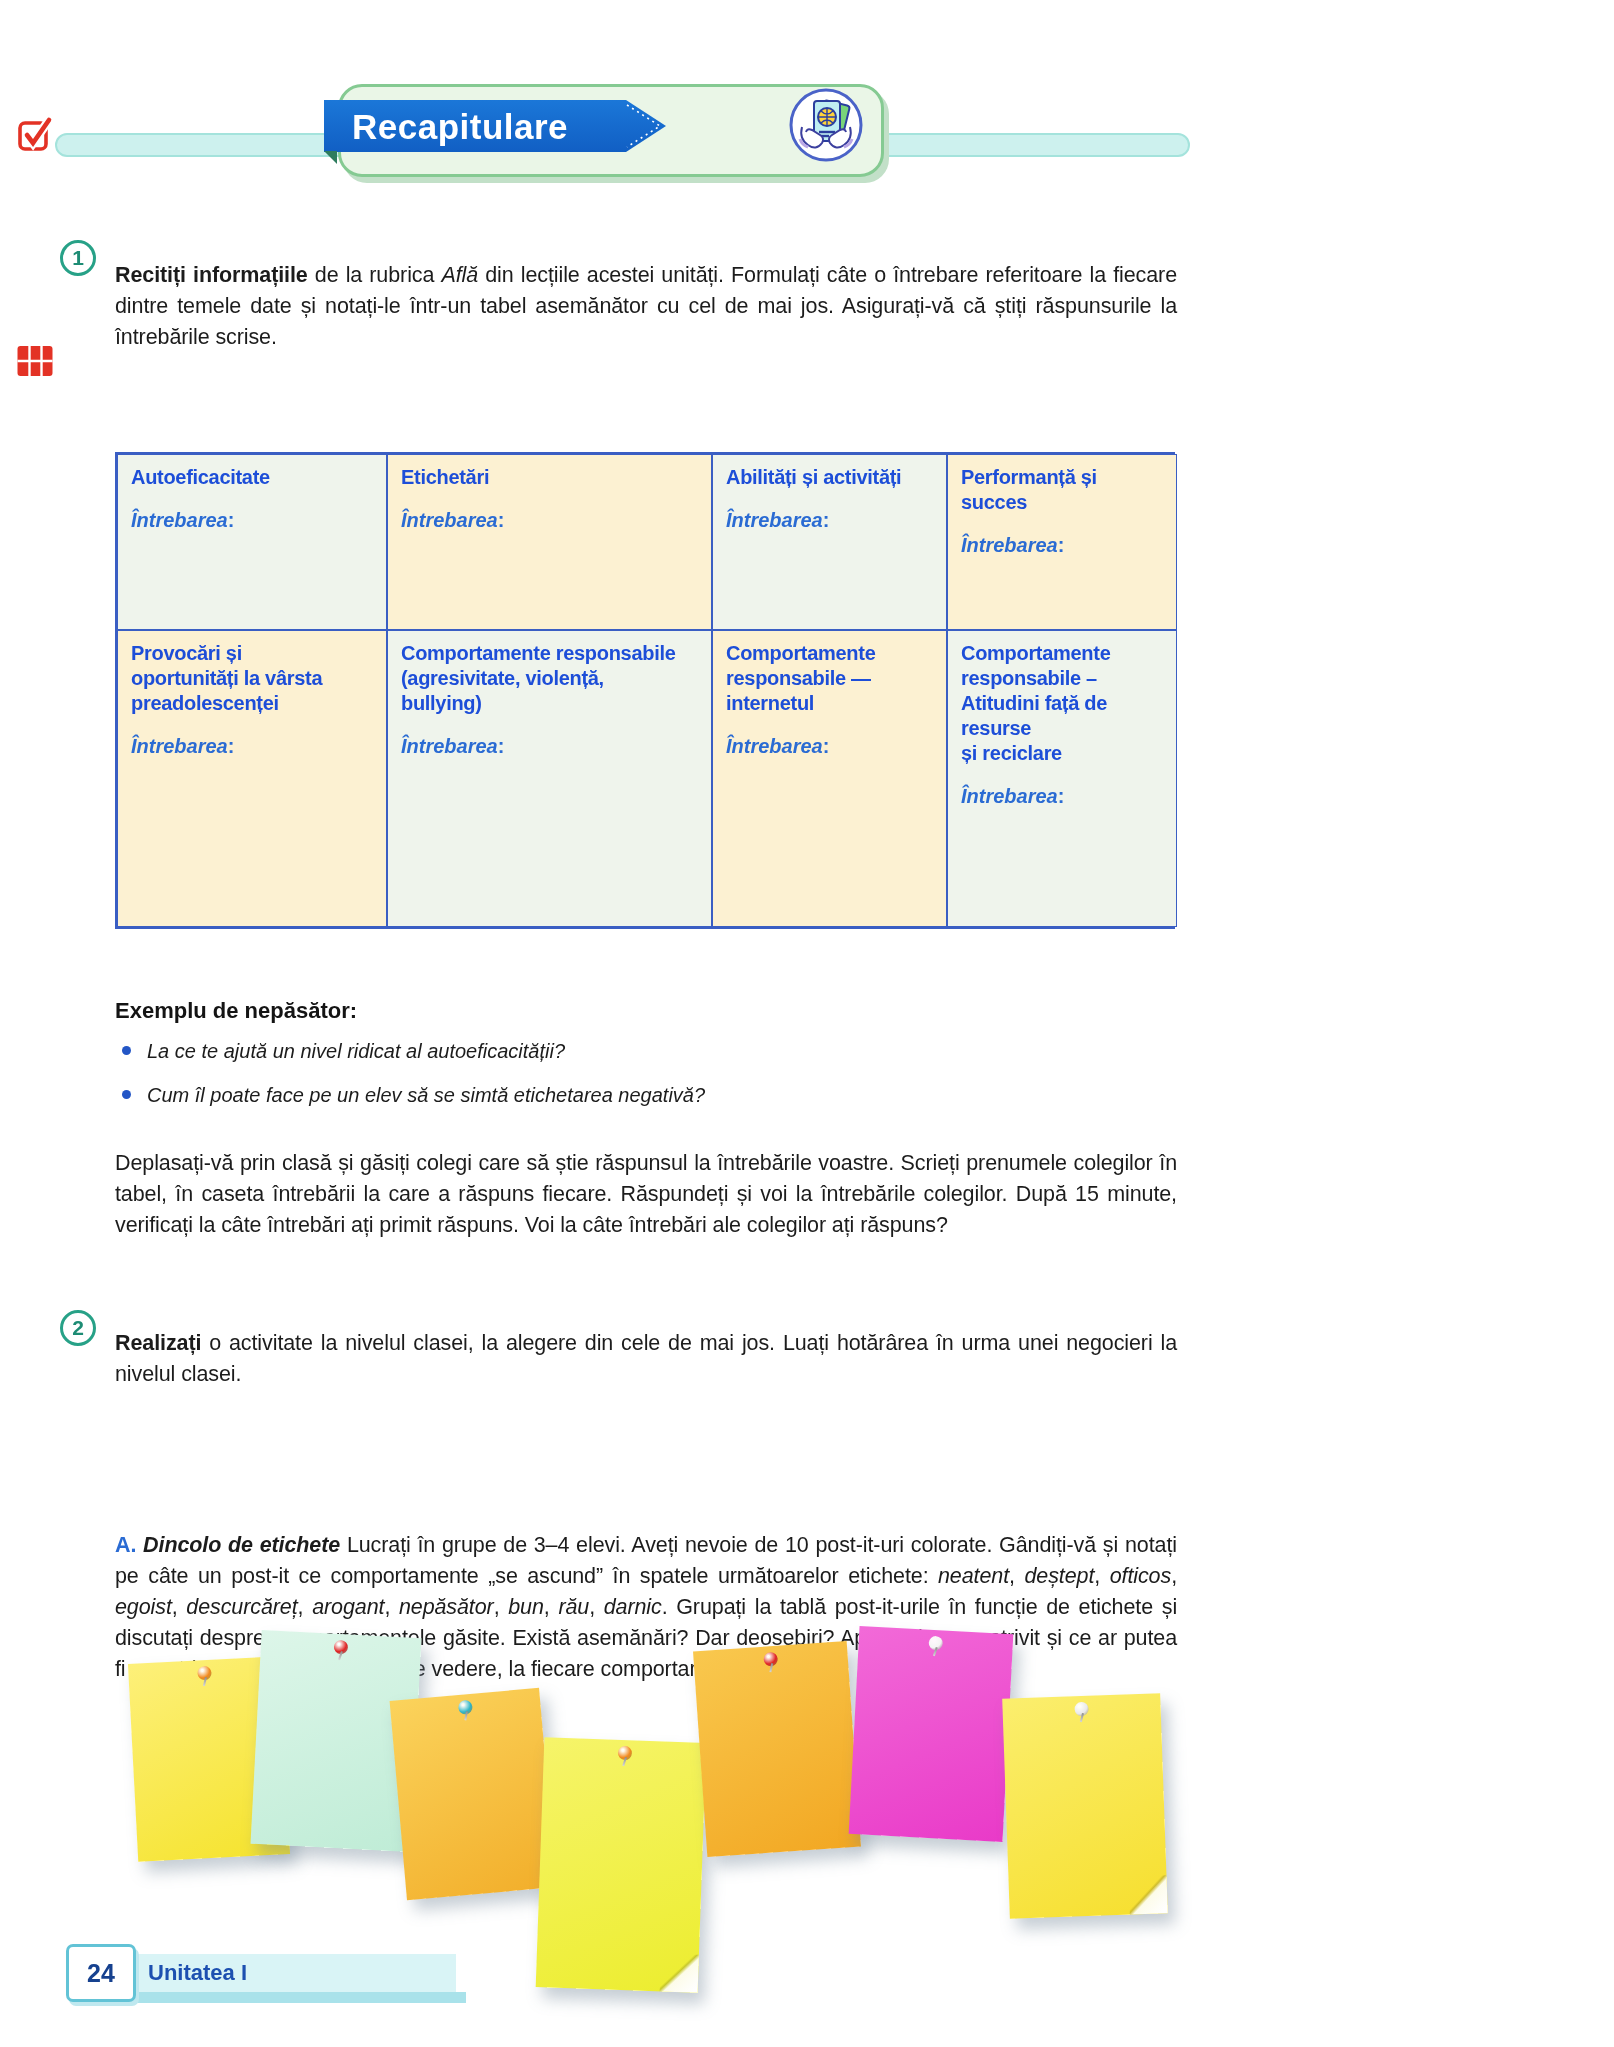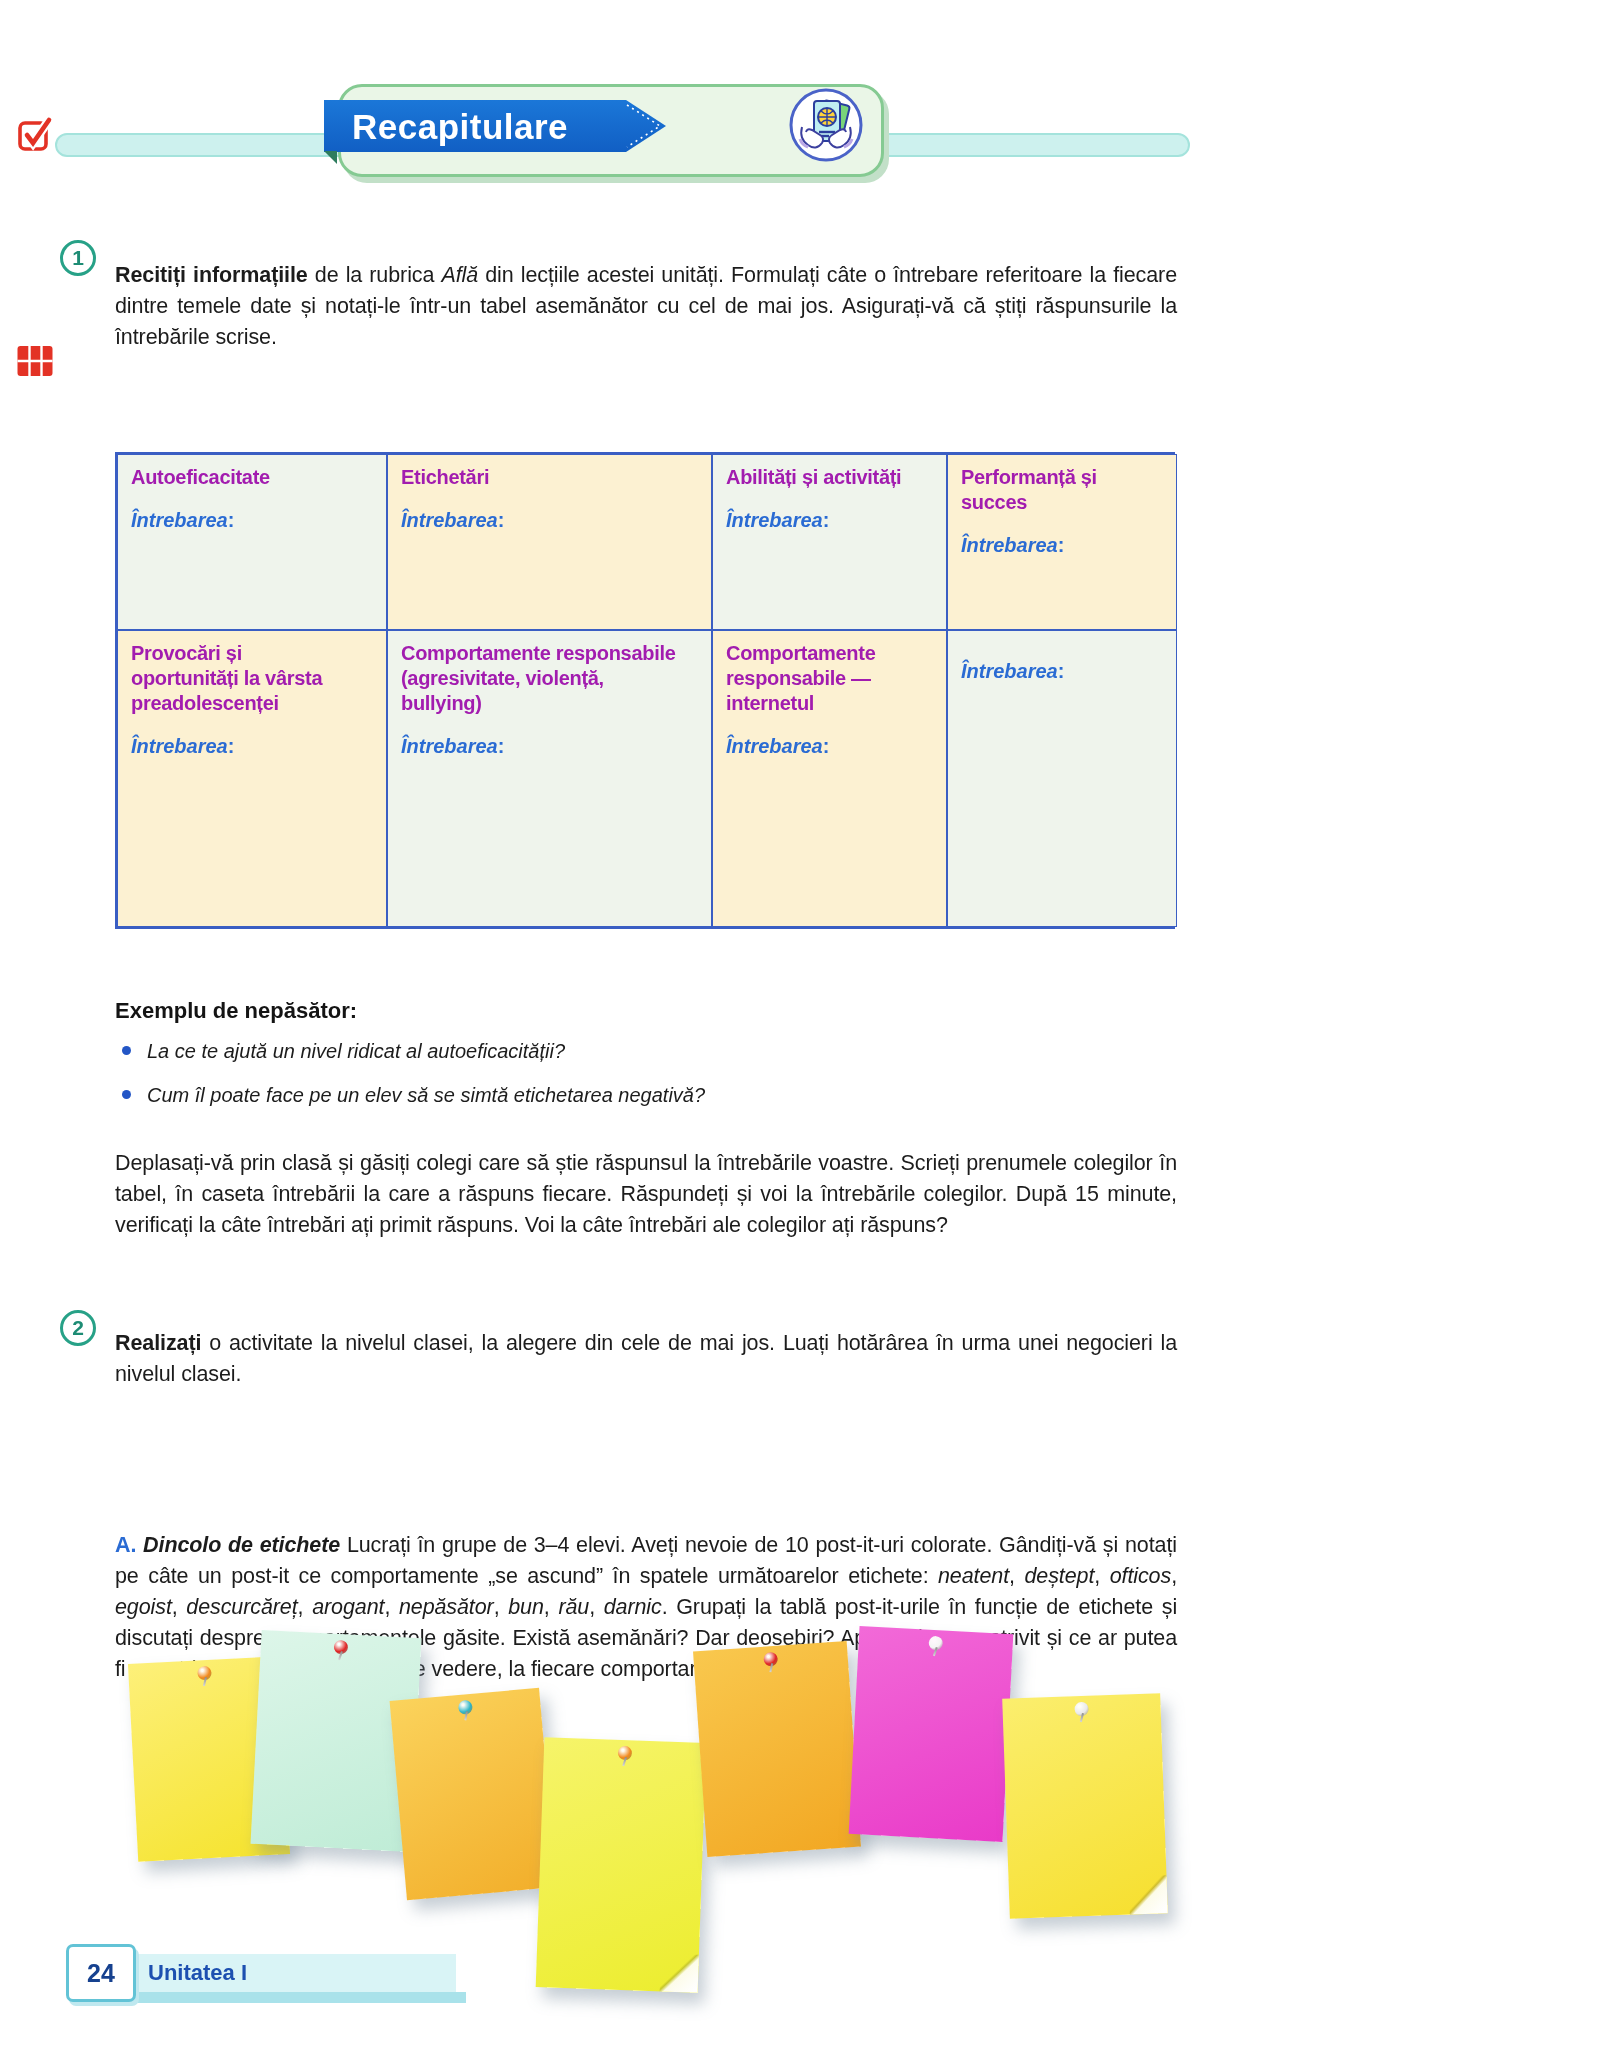--- a/index.html
+++ b/index.html
@@ -41,21 +41,21 @@
   .bi{font-weight:bold;font-style:italic;}
   .blue-b{font-weight:bold;color:#2a6bd3;}
 
   
   .rtable{position:absolute;left:115px;top:452px;width:1060px;display:grid;
           grid-template-columns:270px 325px 235px 230px;grid-template-rows:176px 297px;
           border:2px solid #3a5ec3;box-sizing:border-box;}
   .cell{border:1px solid #3a5ec3;box-sizing:border-box;padding:10px 12px 8px 13px;}
   .cell.mint{background:#eff4ec;}
   .cell.cream{background:#fcf1d2;}
-  .cell-title{font-weight:bold;font-size:20px;line-height:1.25;letter-spacing:-.3px;color:#a21caf;}
+  .cell-title{font-weight:bold;font-size:20px;line-height:1.25;letter-spacing:-.3px;color:#1d4ed8;}
   .cell-q{margin-top:19px;font-size:20px;font-weight:bold;color:#2a6bd3;}
   .cell-q .qw{font-style:italic;}
 
   
   #ex-head{position:absolute;left:115px;top:998px;font-size:22px;font-weight:bold;color:#141414;}
   .ex-item{position:absolute;left:122px;width:1000px;font-size:20px;font-style:italic;color:#1c1c1c;}
   .ex-item .dot{display:inline-block;width:9px;height:9px;border-radius:50%;background:#2356c6;
                 margin-right:16px;vertical-align:3px;}
   #ex-i0{top:1040px;}
   #ex-i1{top:1084px;}
@@ -168,20 +168,21 @@
       </div>
       <div class="cell mint">
         <div class="cell-title">Comportamente responsabile<br>(agresivitate, violență,<br>bullying)</div>
         <div class="cell-q"><span class="qw">Întrebarea</span>:</div>
       </div>
       <div class="cell cream">
         <div class="cell-title">Comportamente<br>responsabile —<br>internetul</div>
         <div class="cell-q"><span class="qw">Întrebarea</span>:</div>
       </div>
       <div class="cell mint">
+        <div class="cell-title">Comportamente responsabile –<br>Atitudini față de resurse<br>și reciclare</div>
         <div class="cell-q"><span class="qw">Întrebarea</span>:</div>
       </div>
     </div>
 
   <div id="ex-head">Exemplu de nepăsător:</div>
   <div id="ex-i0" class="ex-item"><span class="dot"></span><span>La ce te ajută un nivel ridicat al autoeficacității?</span></div>
   <div id="ex-i1" class="ex-item"><span class="dot"></span><span>Cum îl poate face pe un elev să se simtă etichetarea negativă?</span></div>
 
   <p id="p-mingle" class="tx">Deplasați-vă prin clasă și găsiți colegi care să știe răspunsul la întrebările voastre. Scrieți prenumele colegilor în tabel, în caseta întrebării la care a răspuns fiecare. Răspundeți și voi la întrebările colegilor. După 15 minute, verificați la câte întrebări ați primit răspuns. Voi la câte întrebări ale colegilor ați răspuns?</p>
 

